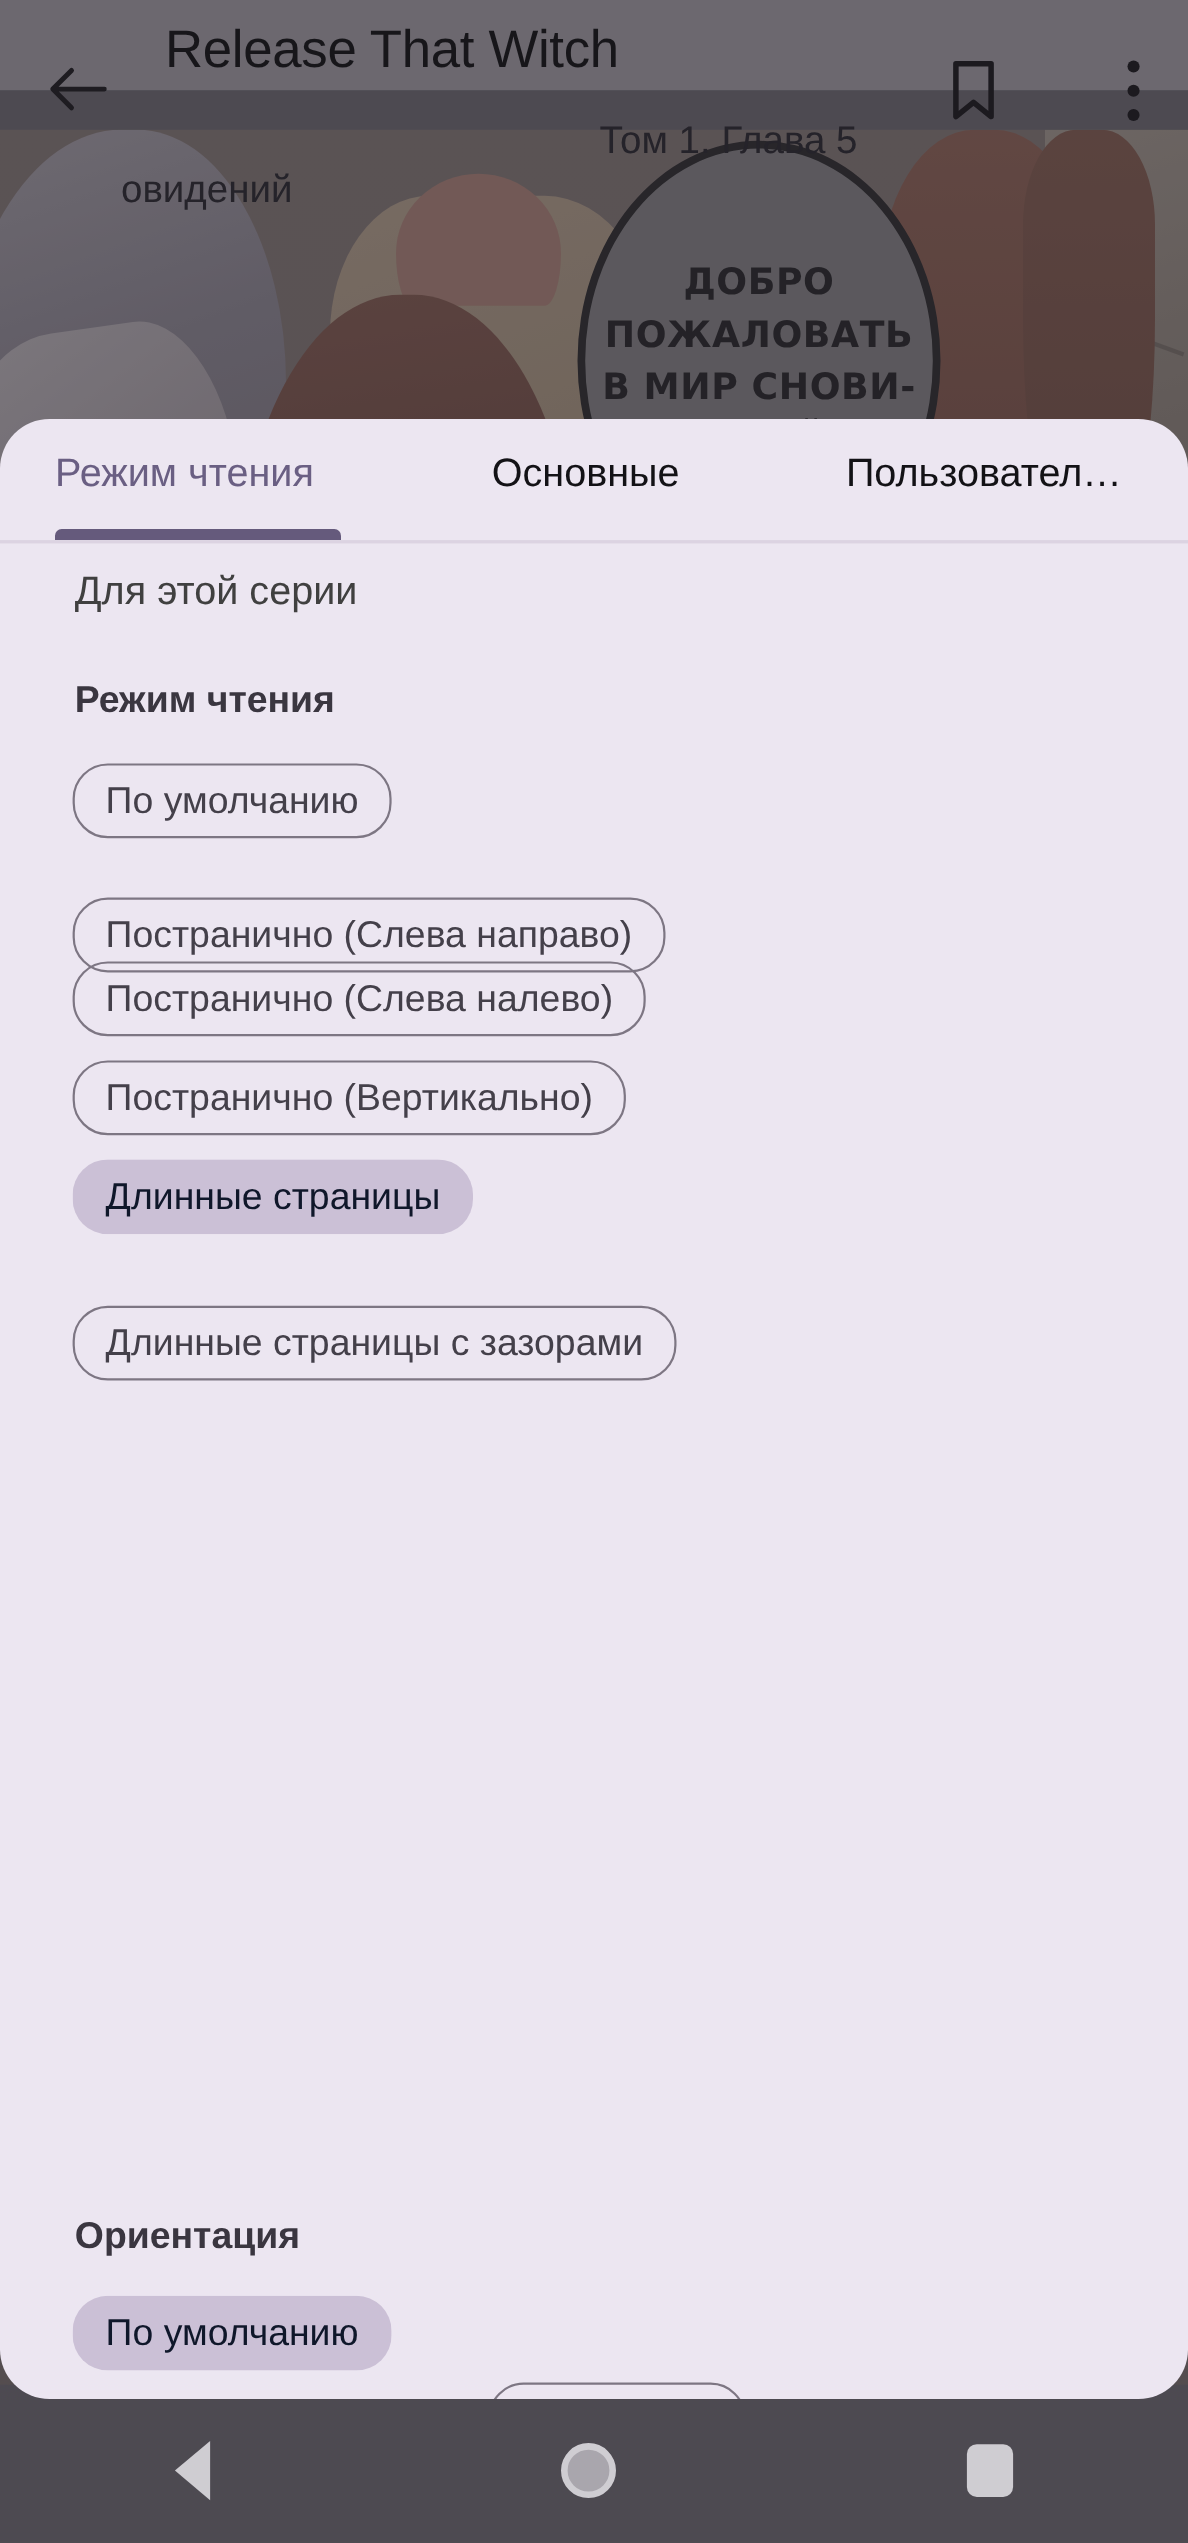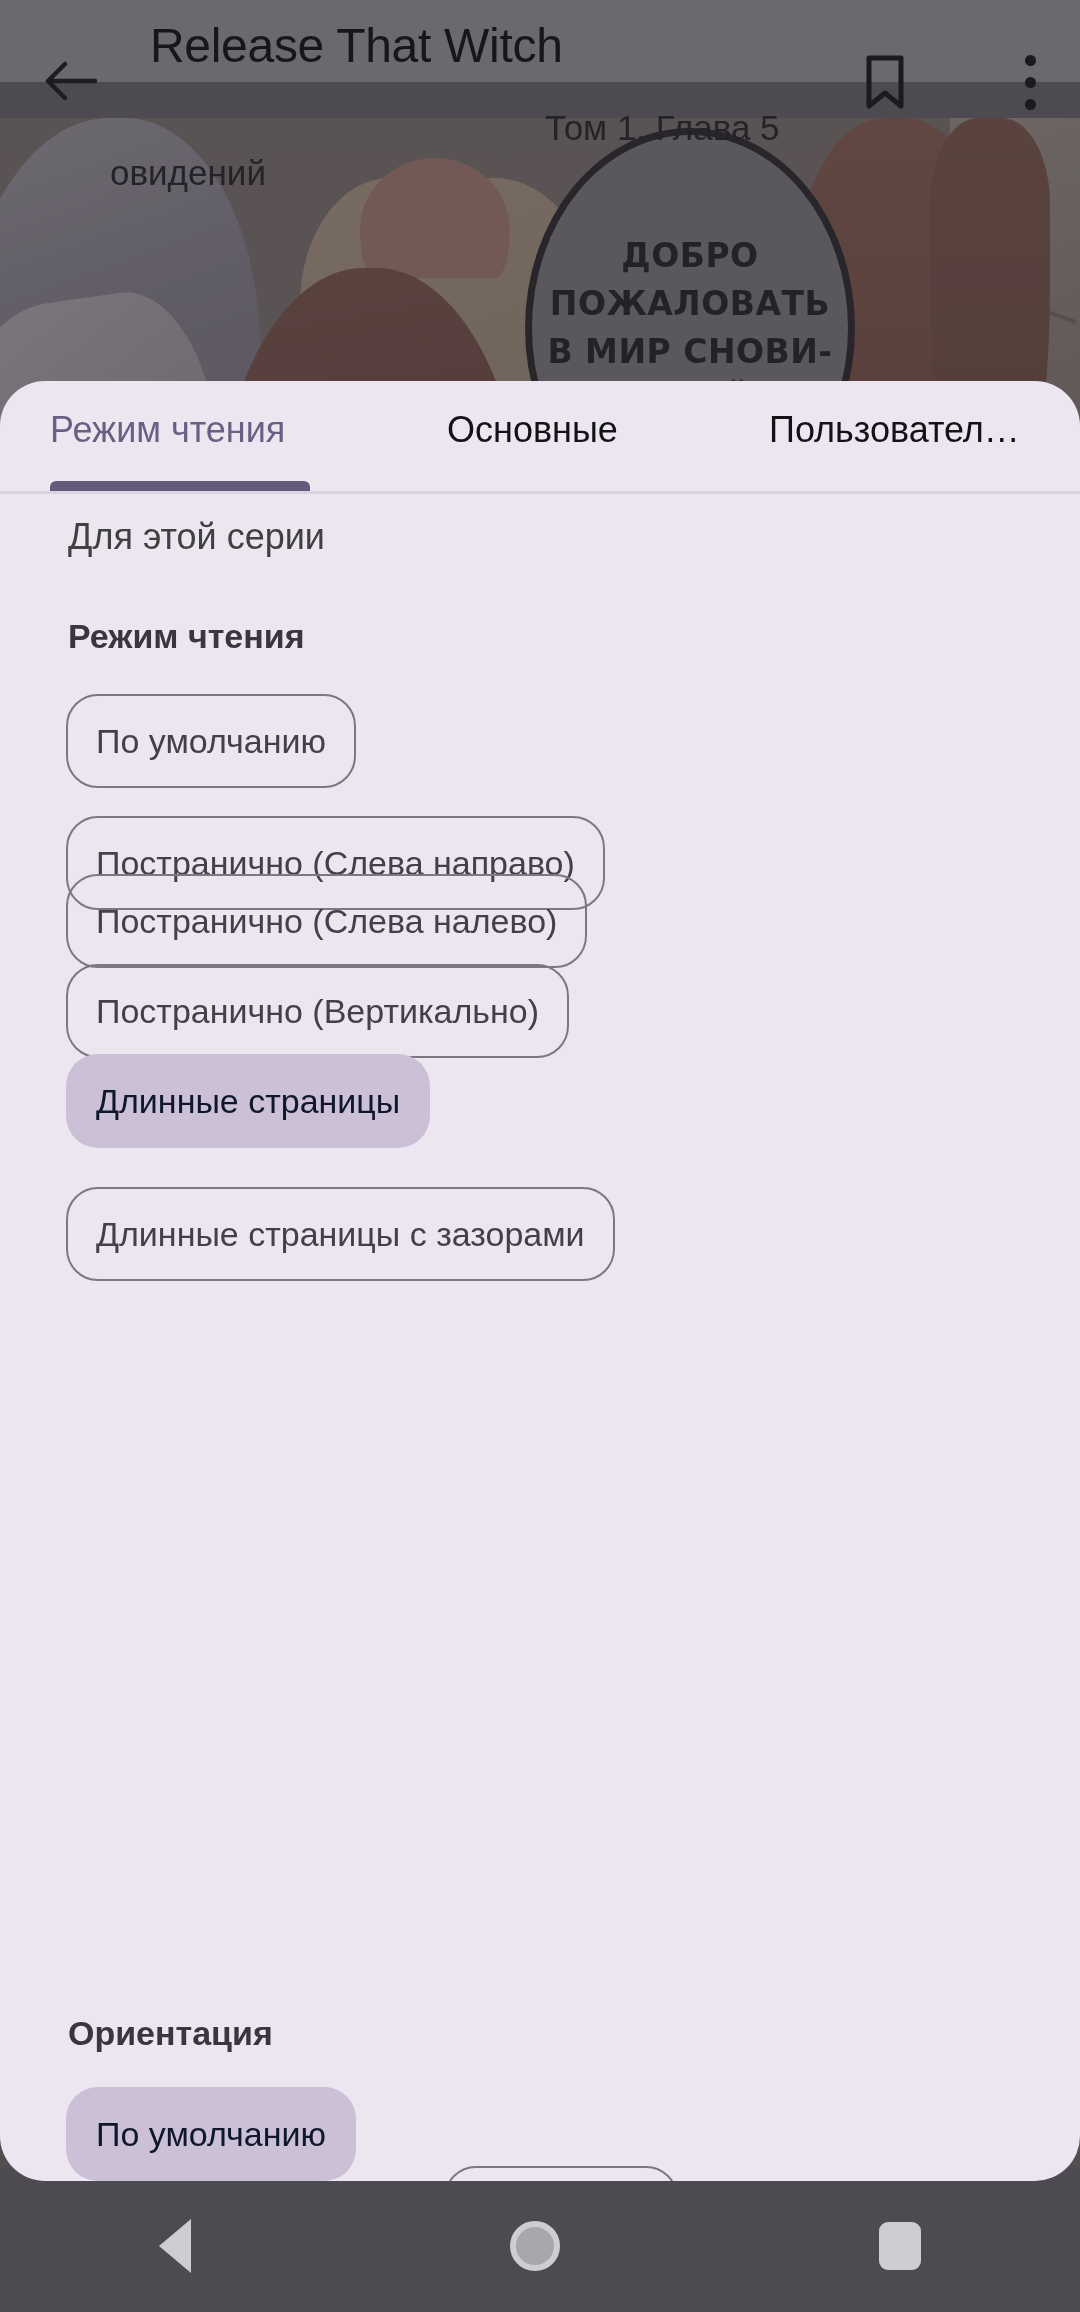--- a/index.html
+++ b/index.html
@@ -177,21 +177,21 @@
     position:absolute; left:68px;
     font-size:36px; color:#404040;
   }
   .section-bold{
     position:absolute; left:68px;
     font-size:34px; font-weight:bold; color:#3a3640;
   }
 
   .chip{
     position:absolute;
-    height:94px;
+    height:68px;
     display:inline-flex; align-items:center; justify-content:center;
     padding:11px 28px;
     border:2px solid #7d7683;
     border-radius:32px;
     background:transparent;
     font-size:34px; color:#44404a;
     white-space:nowrap;
   }
   .chip.selected{
     background:#cbc0d6;

